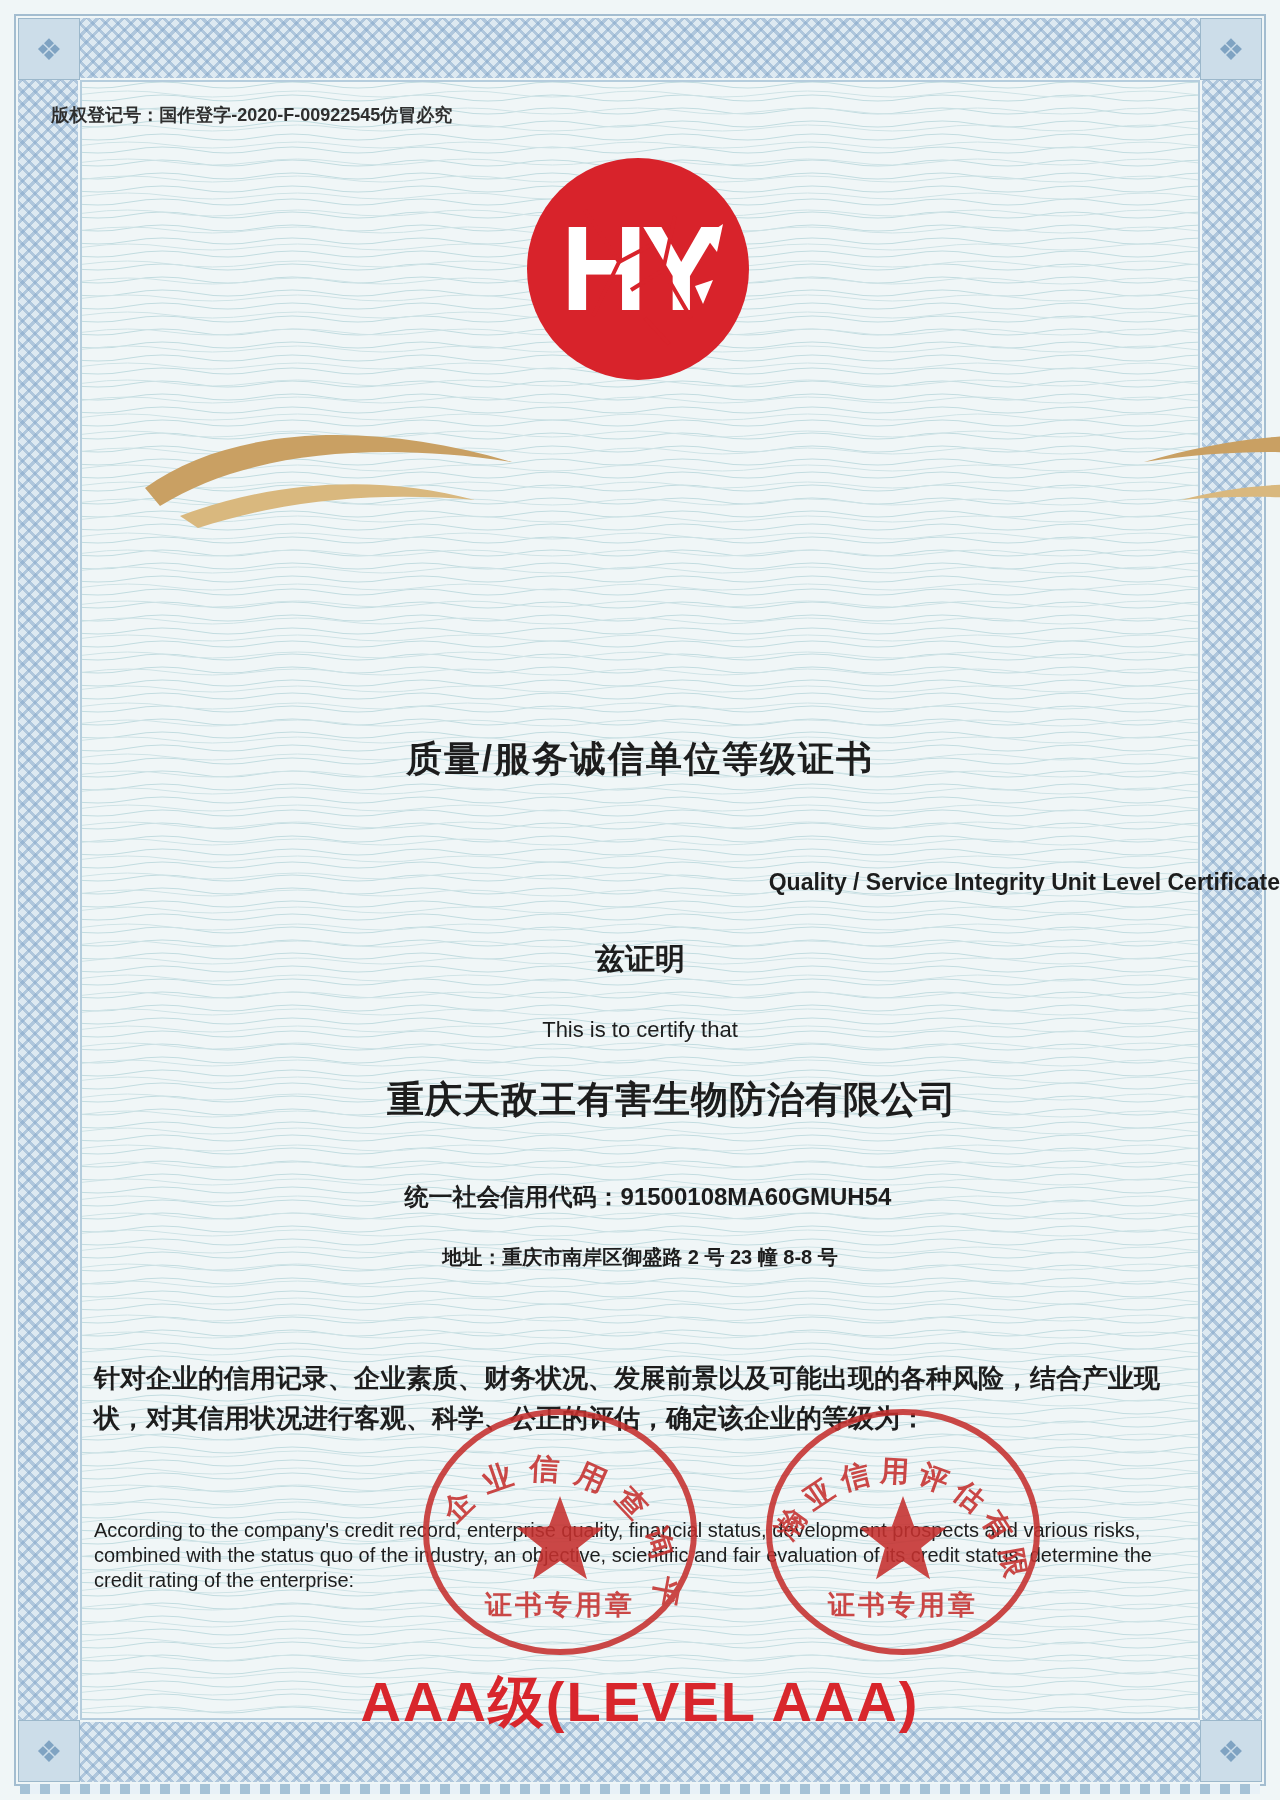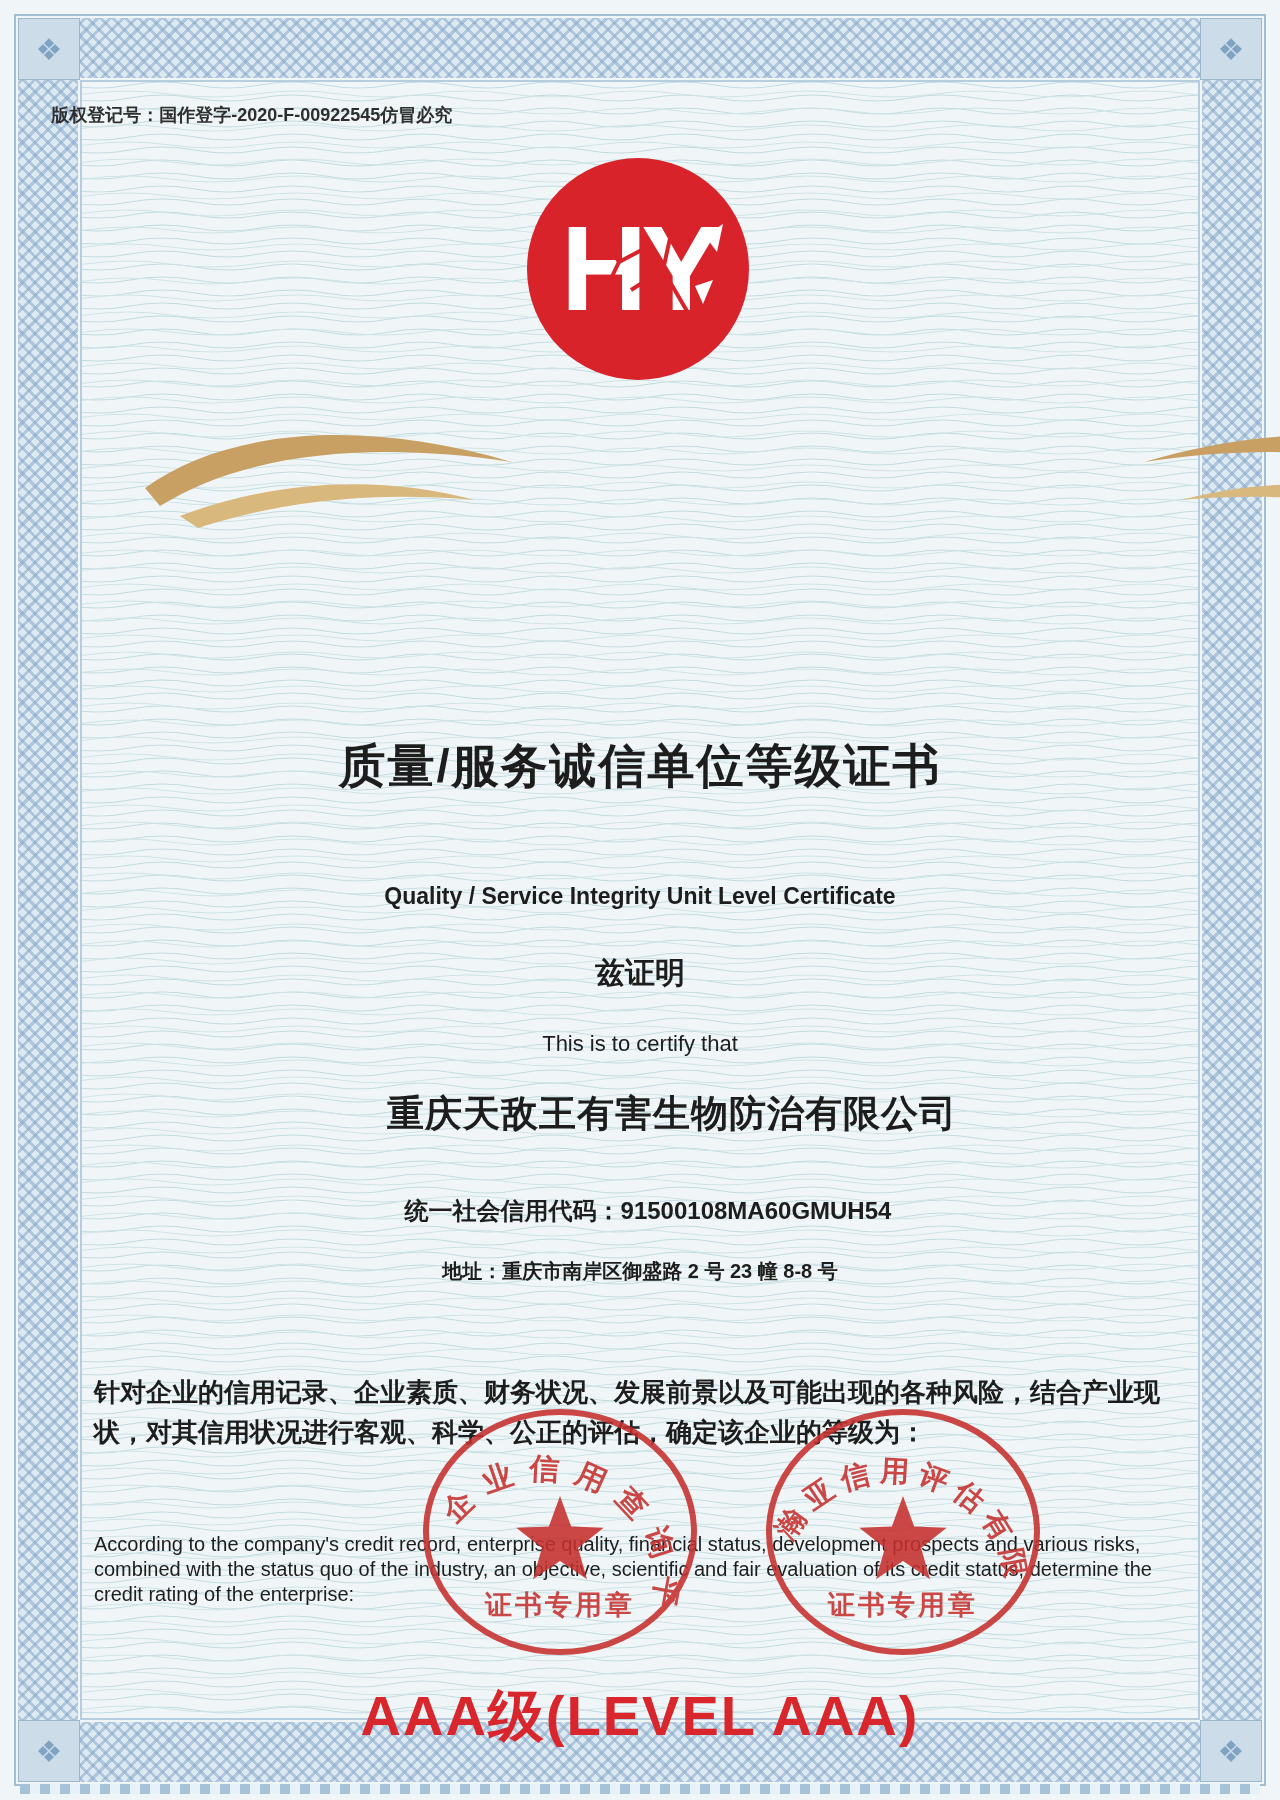--- a/index.html
+++ b/index.html
@@ -23,22 +23,22 @@
   
   .abs{position:absolute;}
   .ctr{left:0;width:100%;text-align:center;}
   .waves{position:absolute;left:0;top:0;z-index:0;}
   .z{position:relative;z-index:2;}
   .reg-line{top:103px;font-size:18px;font-weight:600;color:#2e2e2e;left:50%;transform:translateX(-46%);white-space:nowrap;}
   .logo{left:527px;top:134px;}
   .flourish{top:168px;}
   .fl-left{left:140px;}
   .fl-right{left:752px;transform:scaleX(-1);}
-  .title{top:366px;font-size:47px;font-weight:800;letter-spacing:2px;}
-  .subtitle{top:451px;font-size:23px;font-weight:600;}
+  .title{top:366px;font-size:36px;font-weight:800;letter-spacing:2px;}
+  .subtitle{top:451px;font-size:23px;font-weight:600;text-align:right;}
   .certify-zh{top:494px;font-size:30px;font-weight:600;}
   .certify-en{top:531px;font-size:22px;}
   .company{top:563px;font-size:37px;font-weight:800;letter-spacing:1px;padding-left:32px;}
   .credit-code{top:619px;font-size:24px;font-weight:600;padding-left:8px;}
   .address{top:650px;font-size:20px;font-weight:600;}
   .body-zh{top:737px;left:94px;width:1094px;font-size:26px;line-height:40px;font-weight:600;}
   .body-en{top:817px;left:94px;width:1096px;font-size:20px;line-height:25px;}
   .level{top:889px;font-size:56px;font-weight:800;color:#d8262c;letter-spacing:2px;}
   .seal{position:absolute;z-index:3;opacity:.88;}
   .seal-left{left:415px;top:1402px;}

